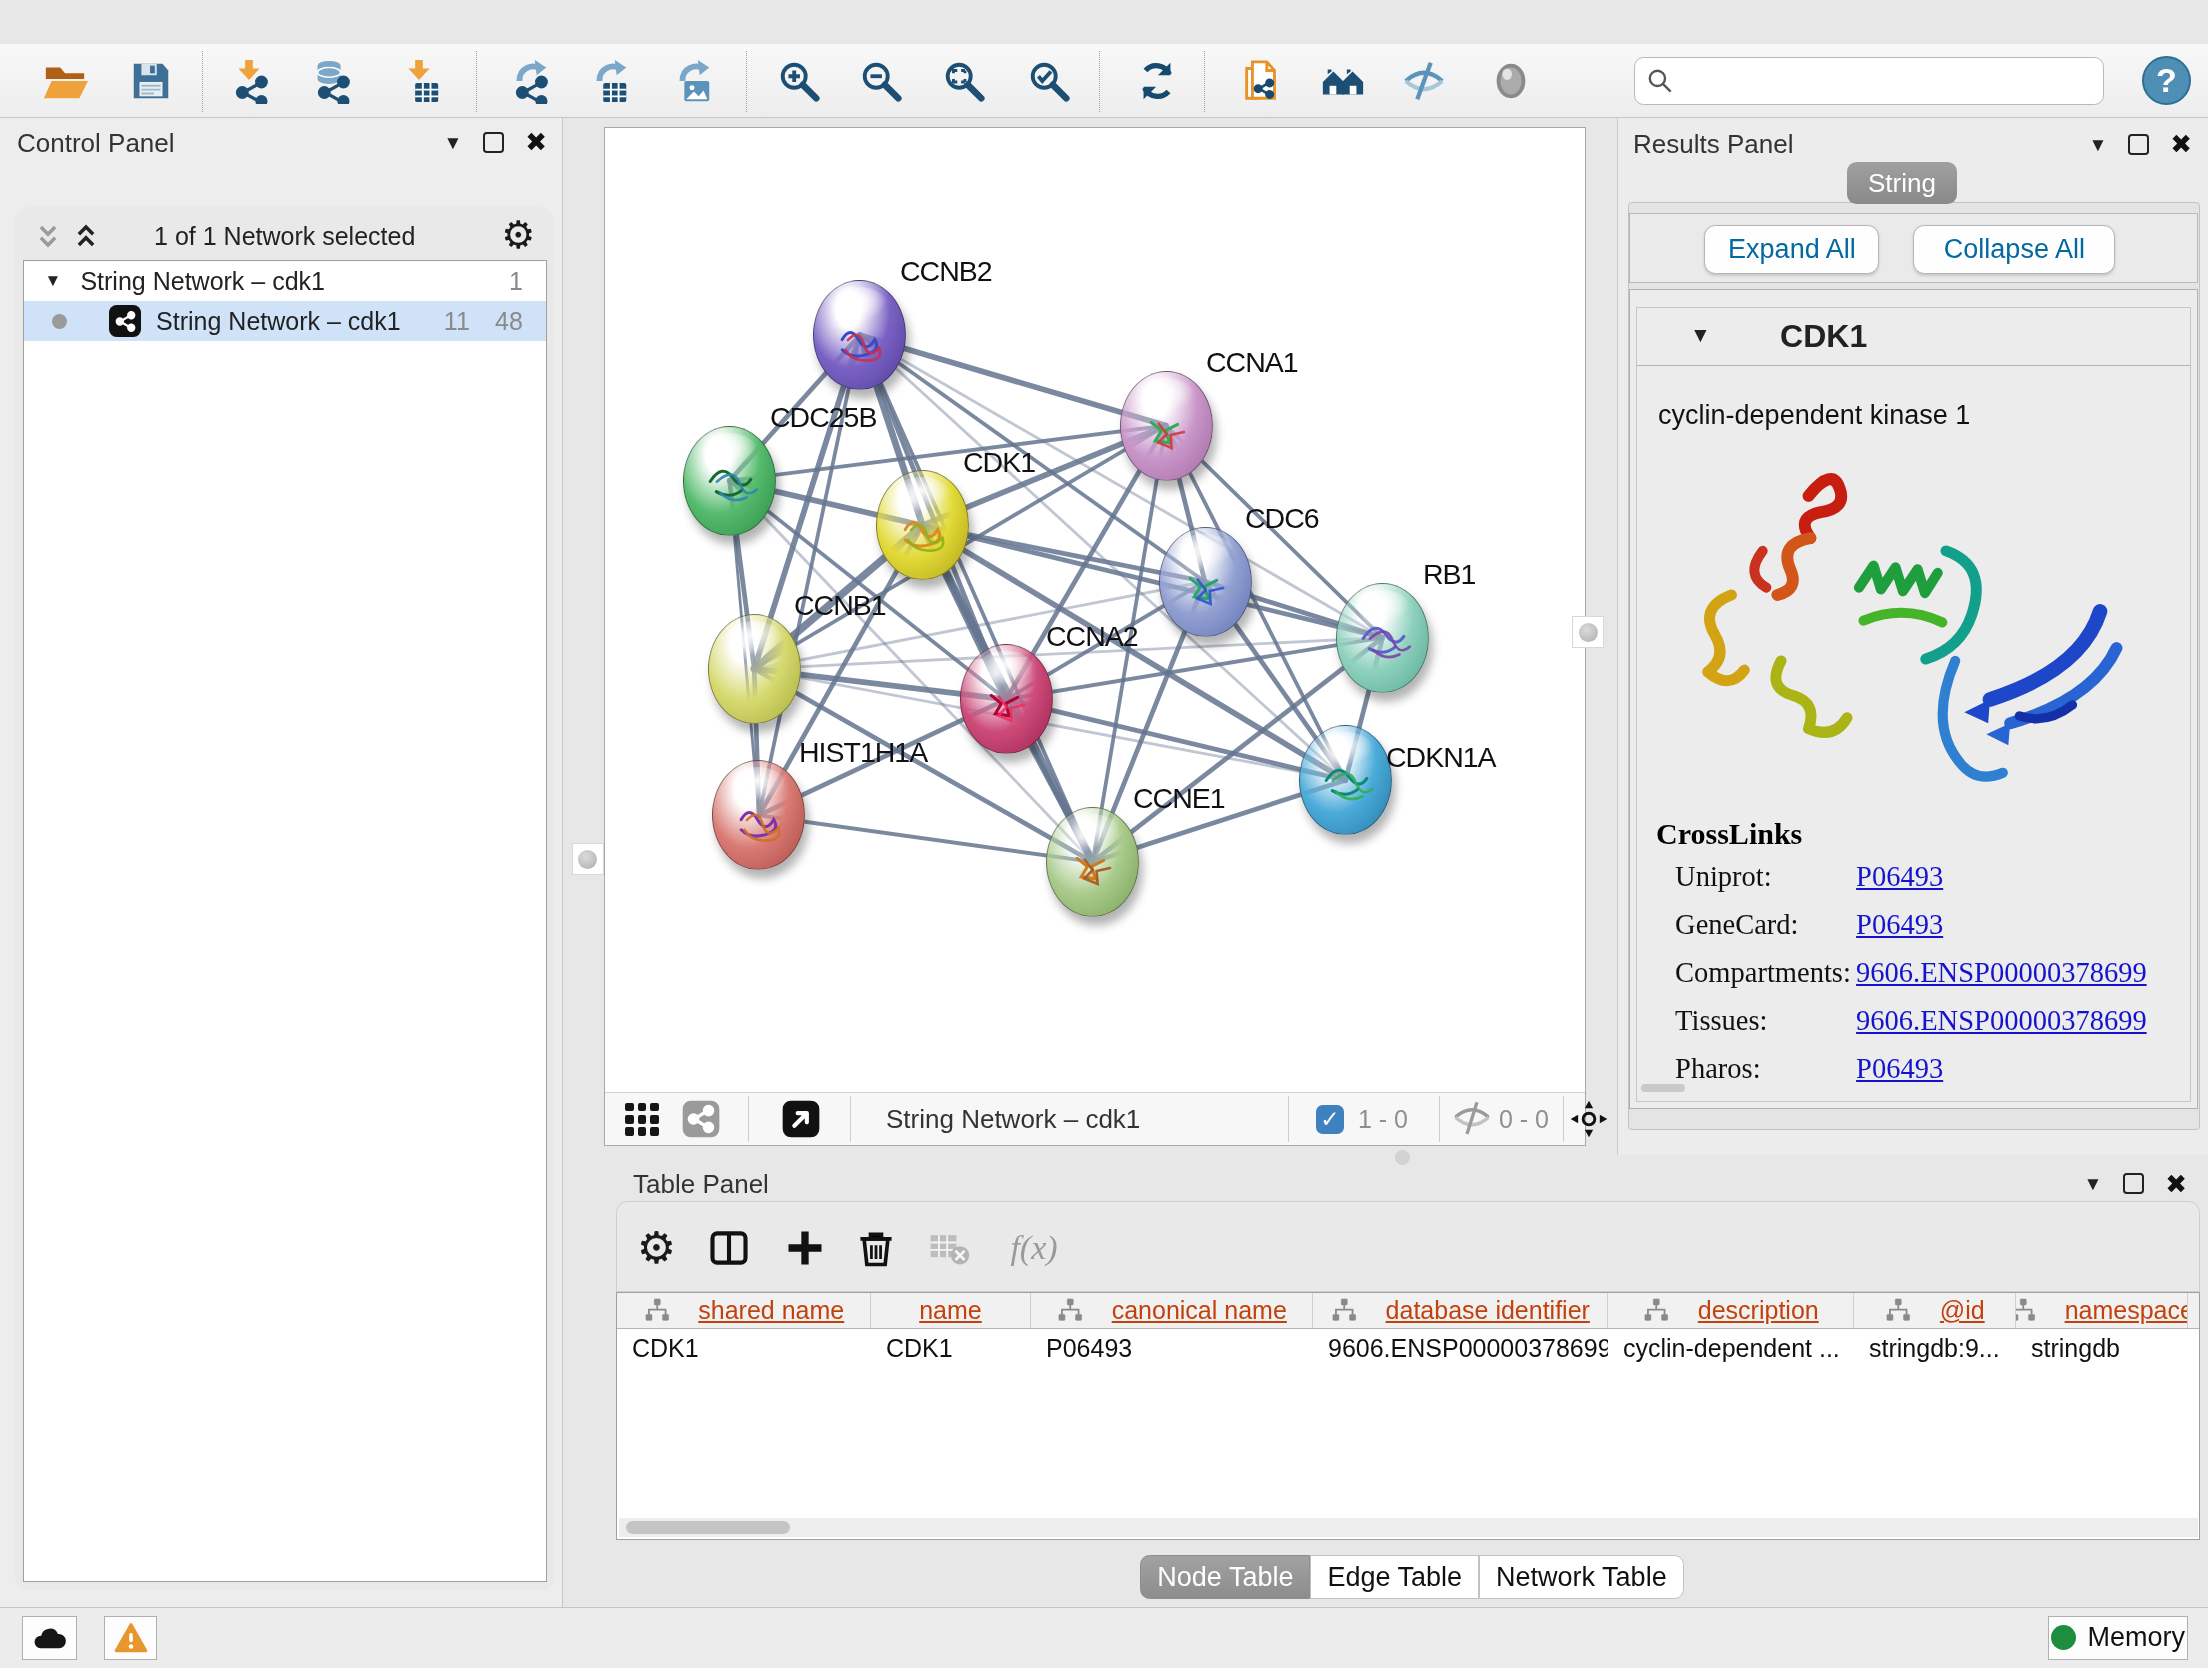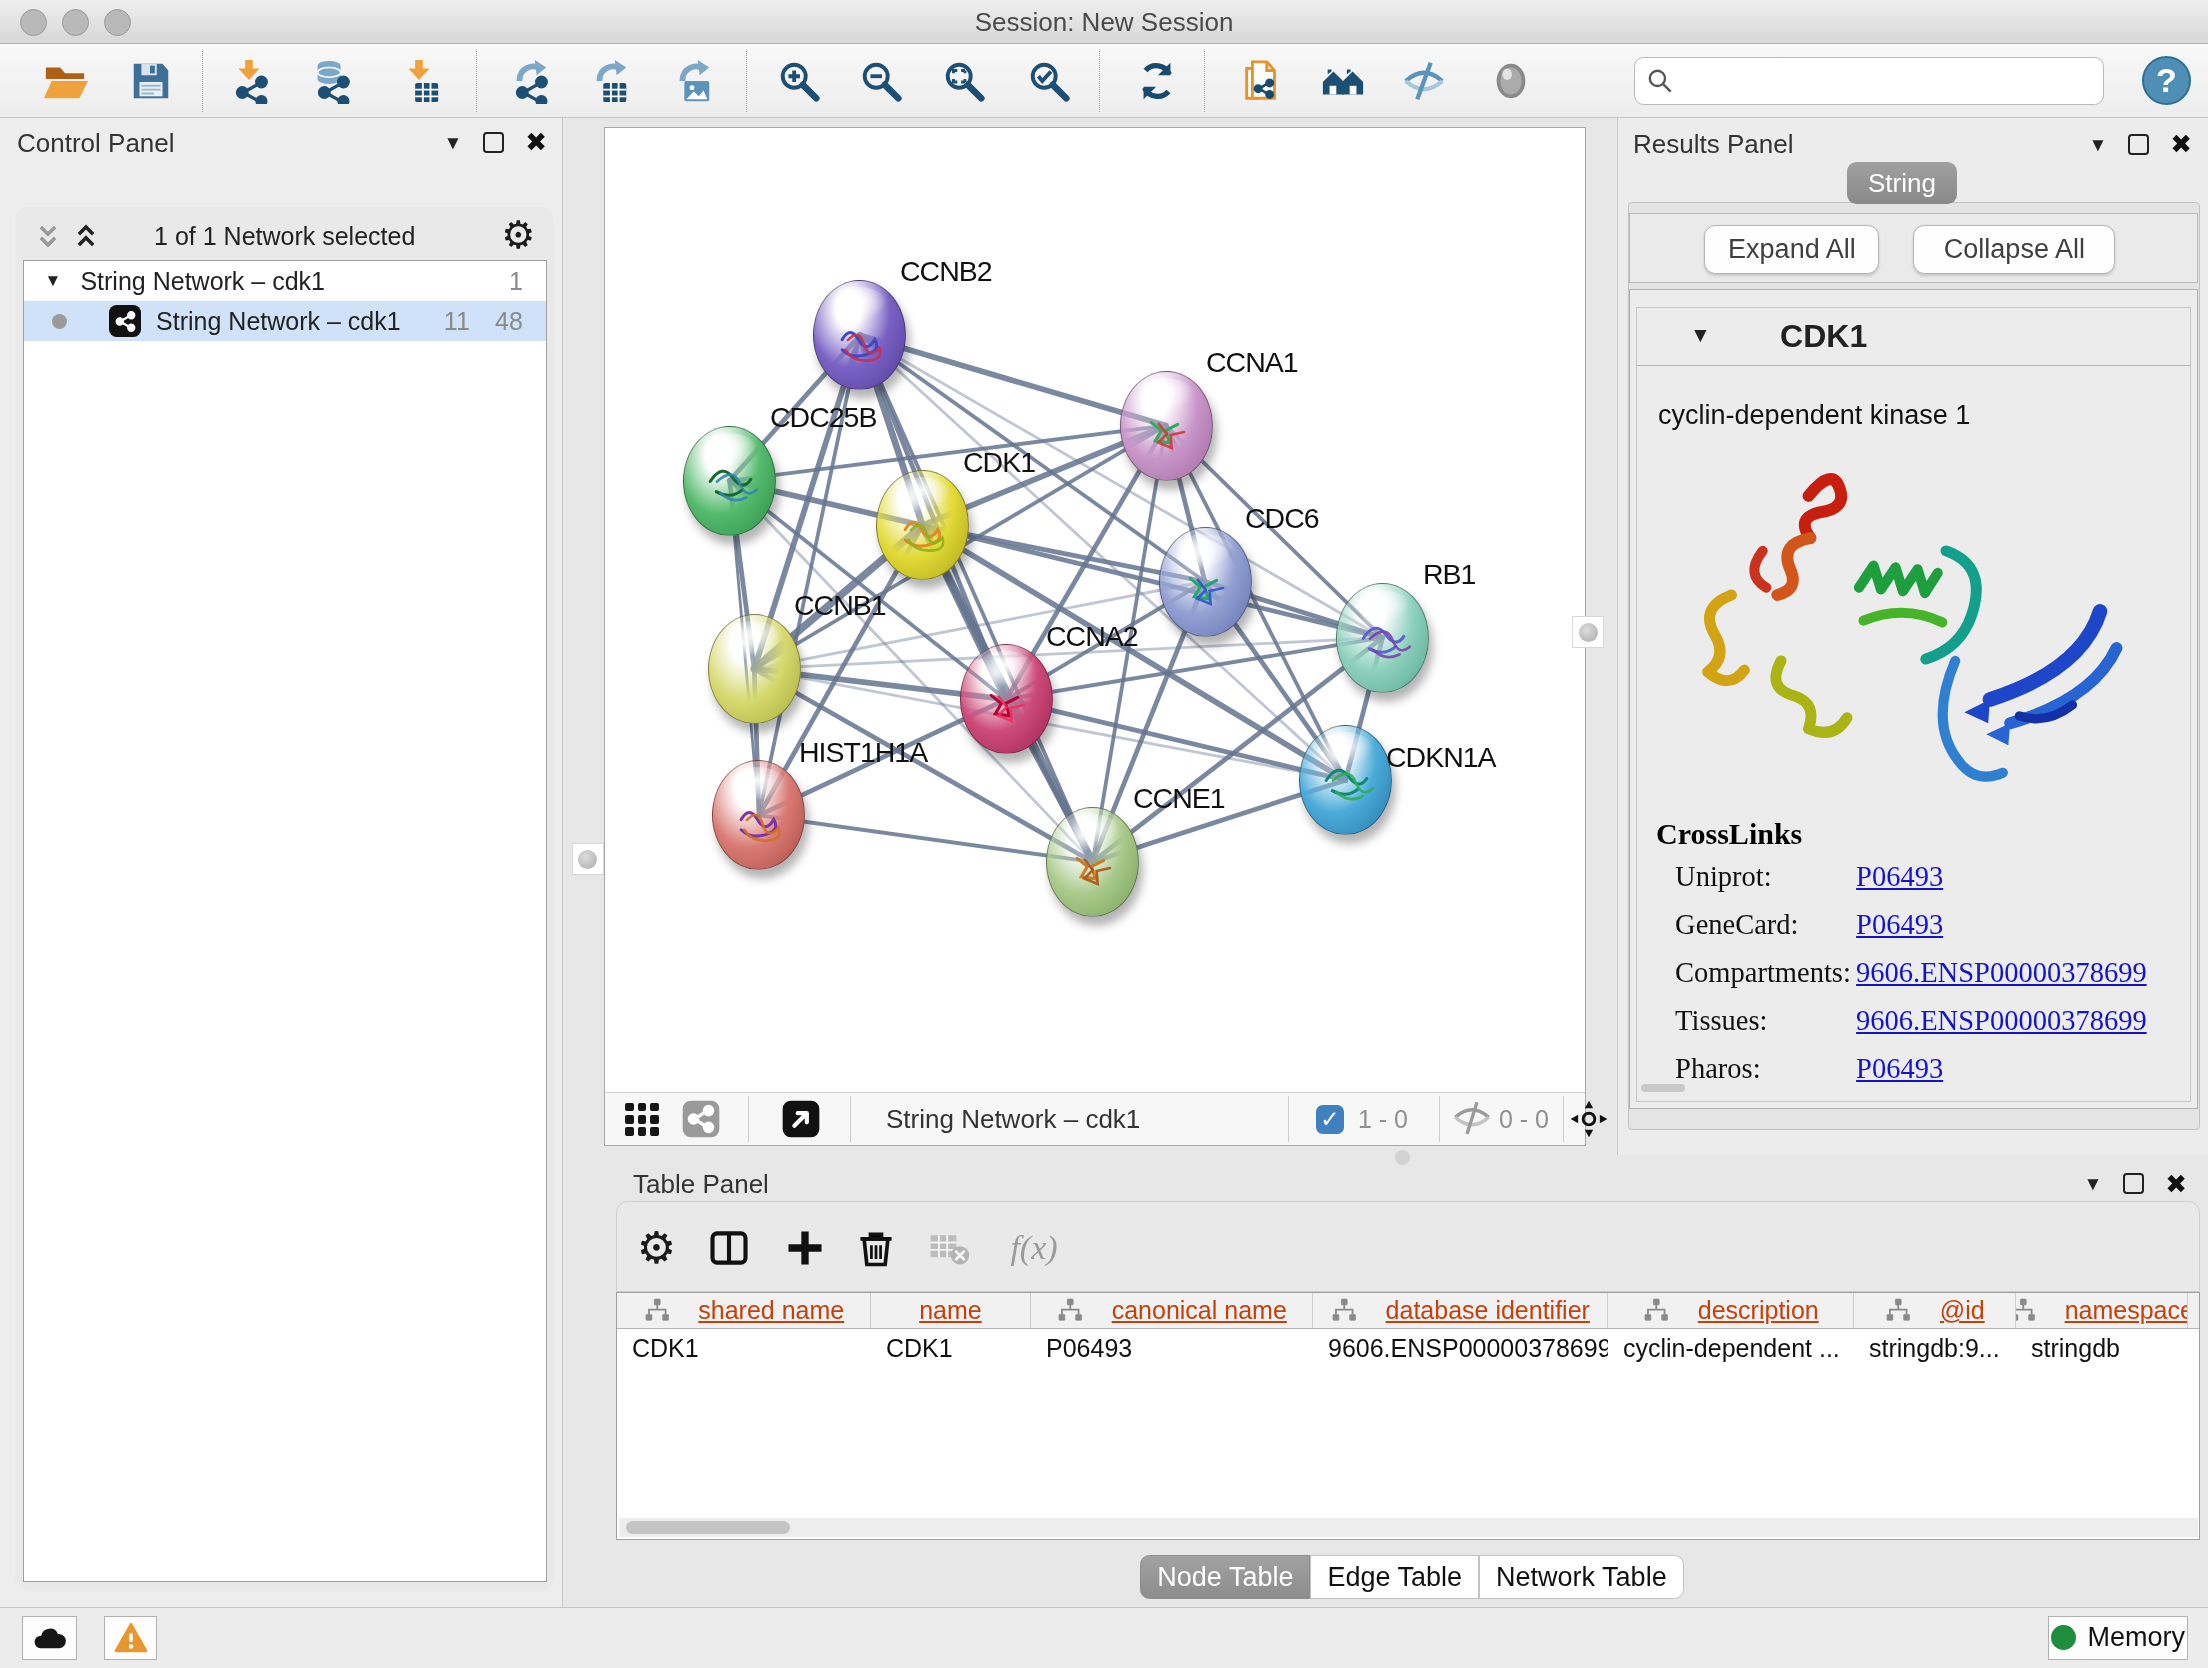--- a/index.html
+++ b/index.html
@@ -91,21 +91,21 @@
   .results-panel{position:absolute;left:1054px;top:0;width:592px;height:1037px;
     background:#ececec;border-left:1.9px solid #cccccc;}
   .rtab{position:absolute;top:44px;left:229px;width:110px;height:42px;border-radius:9.5px;
     background:linear-gradient(#a0a0a0,#898989);color:#fff;font-size:26px;
     display:flex;align-items:center;justify-content:center;}
   .r-outer{position:absolute;left:9.5px;right:9.5px;top:84px;bottom:25px;background:#e4e4e4;
     border:1px solid #c2c2c2;border-radius:3.8px;}
   .r-btnbox{position:absolute;left:11.4px;right:11.4px;top:95px;height:70px;background:#eaeaea;
     border:1.9px solid #b9b9b9;}
   .rbtn{position:absolute;top:10.5px;height:49px;border-radius:11.4px;background:#fefefe;
-    border:1px solid #b5b5b5;box-shadow:0 1.9px 2.9px rgba(0,0,0,.15);font-size:27px;color:#404040;
+    border:1px solid #b5b5b5;box-shadow:0 1.9px 2.9px rgba(0,0,0,.15);font-size:27px;color:#0369a1;
     display:flex;align-items:center;justify-content:center;}
   .r-cdk{position:absolute;left:11.4px;right:11.4px;top:171px;height:820px;background:#ececec;
     border:1.9px solid #b0b0b0;}
   .r-cdk-head{position:absolute;left:5.7px;right:5.7px;top:17px;height:59px;border:1px solid #c6c6c6;
     border-bottom:1px solid #b5b5b5;}
   .r-body{position:absolute;left:5.7px;right:5.7px;top:76px;bottom:5.7px;border:1px solid #c6c6c6;border-top:none;padding-left:46px;}
   .r-desc{position:absolute;left:21px;top:34px;font-size:27px;color:#111;}
   .crosslinks{position:absolute;left:0;right:0;top:451px;font-family:"Liberation Serif","DejaVu Serif",serif;}
   .cl-head{font-size:30px;font-weight:bold;margin:0 0 9.5px 19px;color:#000;}
   .cl-row{position:relative;height:48px;font-size:28.5px;}
@@ -151,26 +151,20 @@
   .sbtn{position:absolute;top:7.6px;height:44px;background:#fdfdfd;border:1.9px solid #b0b0b0;
     display:flex;align-items:center;justify-content:center;gap:11.4px;}
   .memdot{width:25px;height:25px;border-radius:50%;background:#1e8e3e;}
   .memlabel{font-size:27px;color:#111;}
 </style>
 </head>
 <body>
 
 <div class="window">
 
-  <div class="titlebar">
-    <span class="tl-dot" style="left:20px"></span>
-    <span class="tl-dot" style="left:62px"></span>
-    <span class="tl-dot" style="left:104px"></span>
-    <div class="win-title">Session: New Session</div>
-  </div>
 
   <div class="toolbar">
     <span class="tbtn" style="left:40px">
         <svg viewBox="0 0 48 48">
           <path d="M4 10h15l5 6h20v6H4z" fill="#b06015"></path>
           <path d="M2 42l8-18h38l-9 18z" fill="#efa23b"></path>
         </svg>
       </span>
     <span class="tbtn" style="left:126px">
         <svg viewBox="0 0 48 48">

